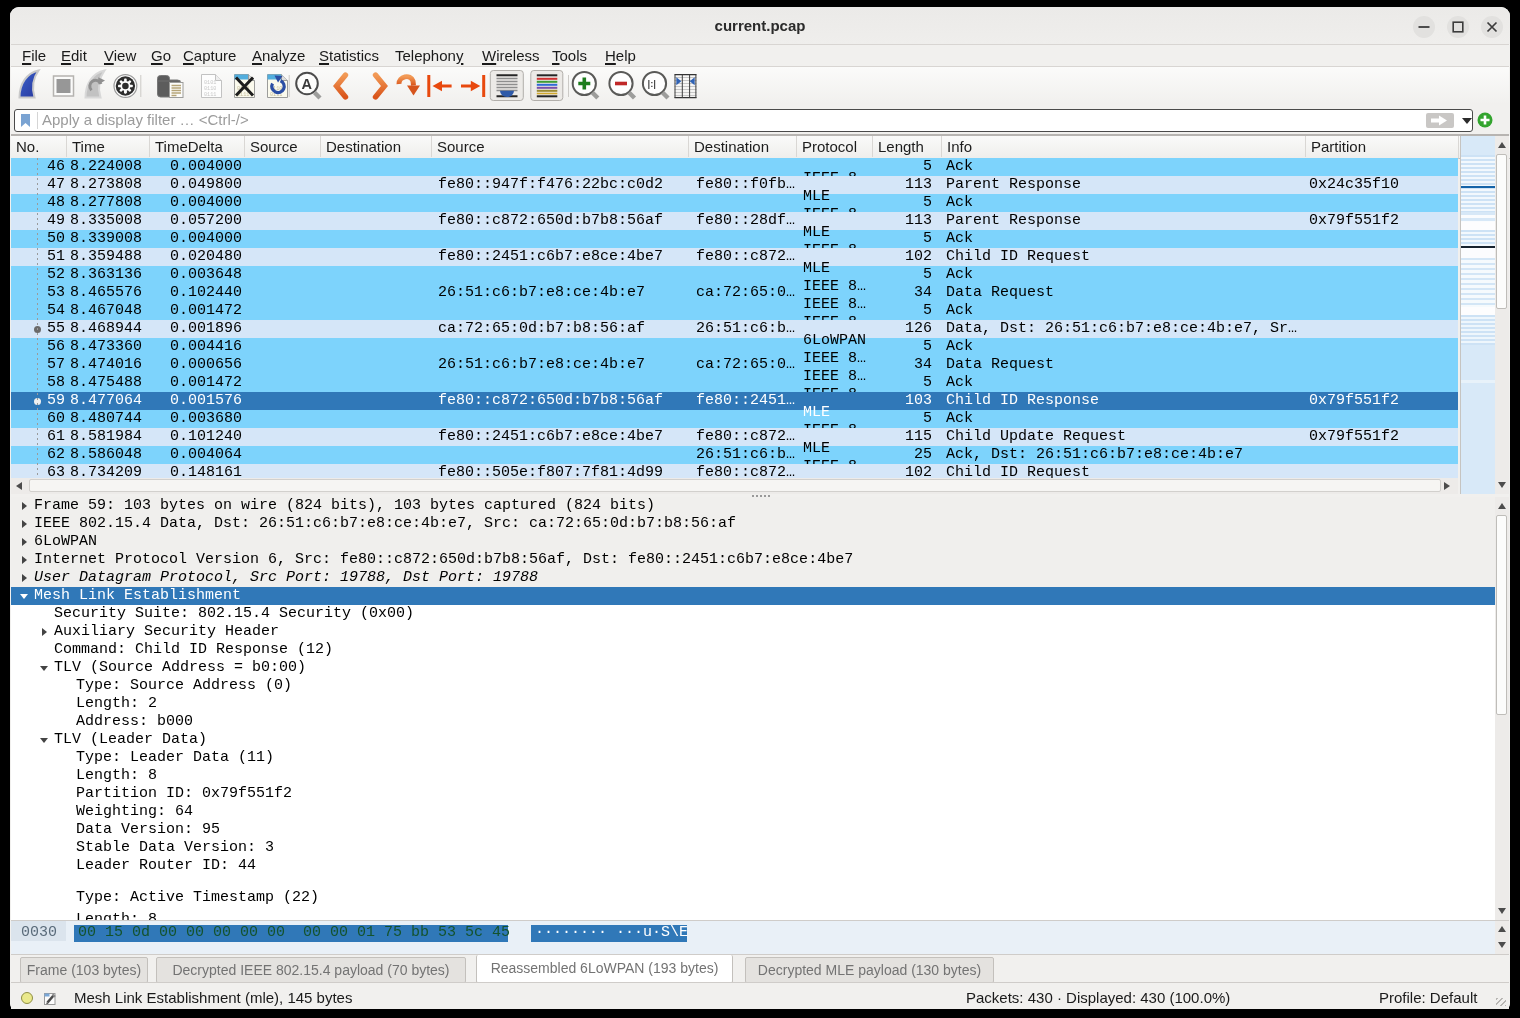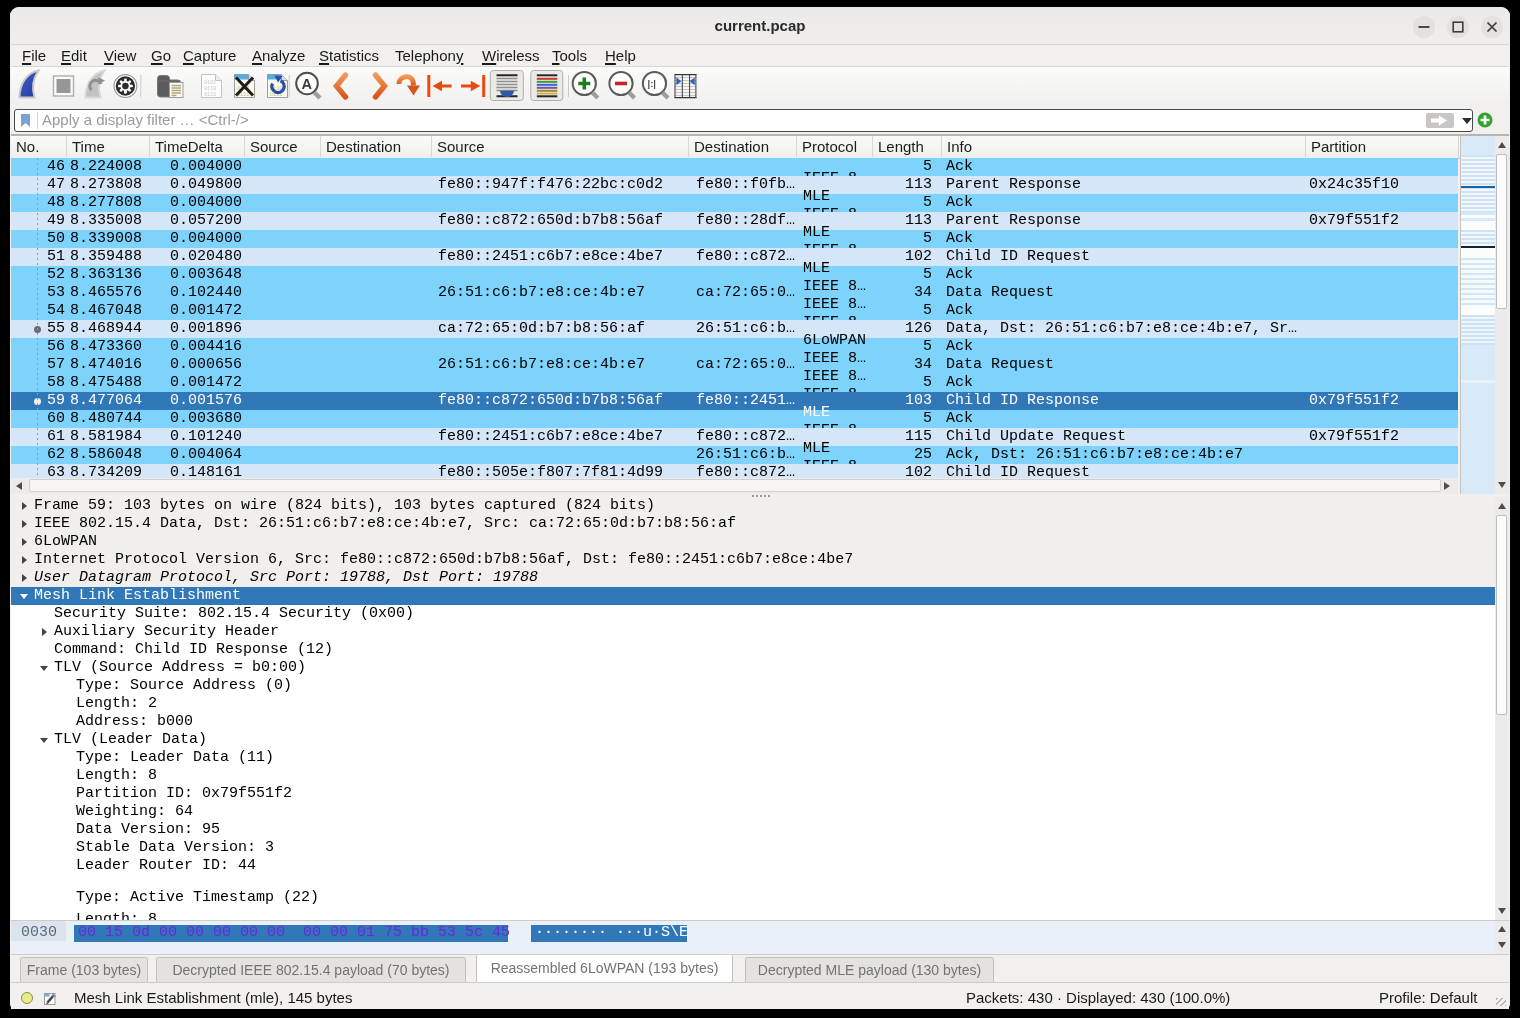--- a/index.html
+++ b/index.html
@@ -530,21 +530,21 @@
 <div id="vscroll2" class="abs">
 <div class="tri" style="left:3px;top:6px;border-left:4px solid transparent;border-right:4px solid transparent;border-bottom:6px solid #4c4c4c;"></div>
 <div style="position:absolute;left:1px;top:18px;width:11px;height:200px;background:#fcfcfb;border:1px solid #bfbdb9;border-radius:2px;box-sizing:border-box;"></div>
 <div class="tri" style="left:3px;top:411px;border-left:4px solid transparent;border-right:4px solid transparent;border-top:6px solid #4c4c4c;"></div>
 </div>
 <div id="split2" class="abs"></div>
 <div id="hex" class="abs">
   <div id="hexoff"></div>
   <div style="position:absolute;left:10px;top:3px;line-height:17px;color:#5a6b7a;">0030</div>
   <div style="position:absolute;left:63px;top:4px;width:434px;height:17px;background:#3078b8;"></div>
-  <div style="position:absolute;left:67px;top:3px;line-height:17px;color:#6d28d9;white-space:pre;">00 15 0d 00 00 00 00 00  00 00 01 75 bb 53 5c 45</div>
+  <div style="position:absolute;left:67px;top:3px;line-height:17px;color:#14532d;white-space:pre;">00 15 0d 00 00 00 00 00  00 00 01 75 bb 53 5c 45</div>
   <div style="position:absolute;left:520px;top:4px;width:156px;height:17px;background:#3078b8;"></div>
   <div style="position:absolute;left:524px;top:3px;line-height:17px;color:#fff;white-space:pre;">········ ···u·S\E</div>
 </div>
 <div id="vscroll3" class="abs">
 <div class="tri" style="left:3px;top:5px;border-left:4px solid transparent;border-right:4px solid transparent;border-bottom:6px solid #4c4c4c;"></div>
 <div class="tri" style="left:3px;top:21px;border-left:4px solid transparent;border-right:4px solid transparent;border-top:6px solid #4c4c4c;"></div>
 </div>
 <div id="tabbar" class="abs">
   <div class="tab" style="left:9px;width:126px;">Frame (103 bytes)</div>
   <div class="tab" style="left:145px;width:308px;">Decrypted IEEE 802.15.4 payload (70 bytes)</div>

